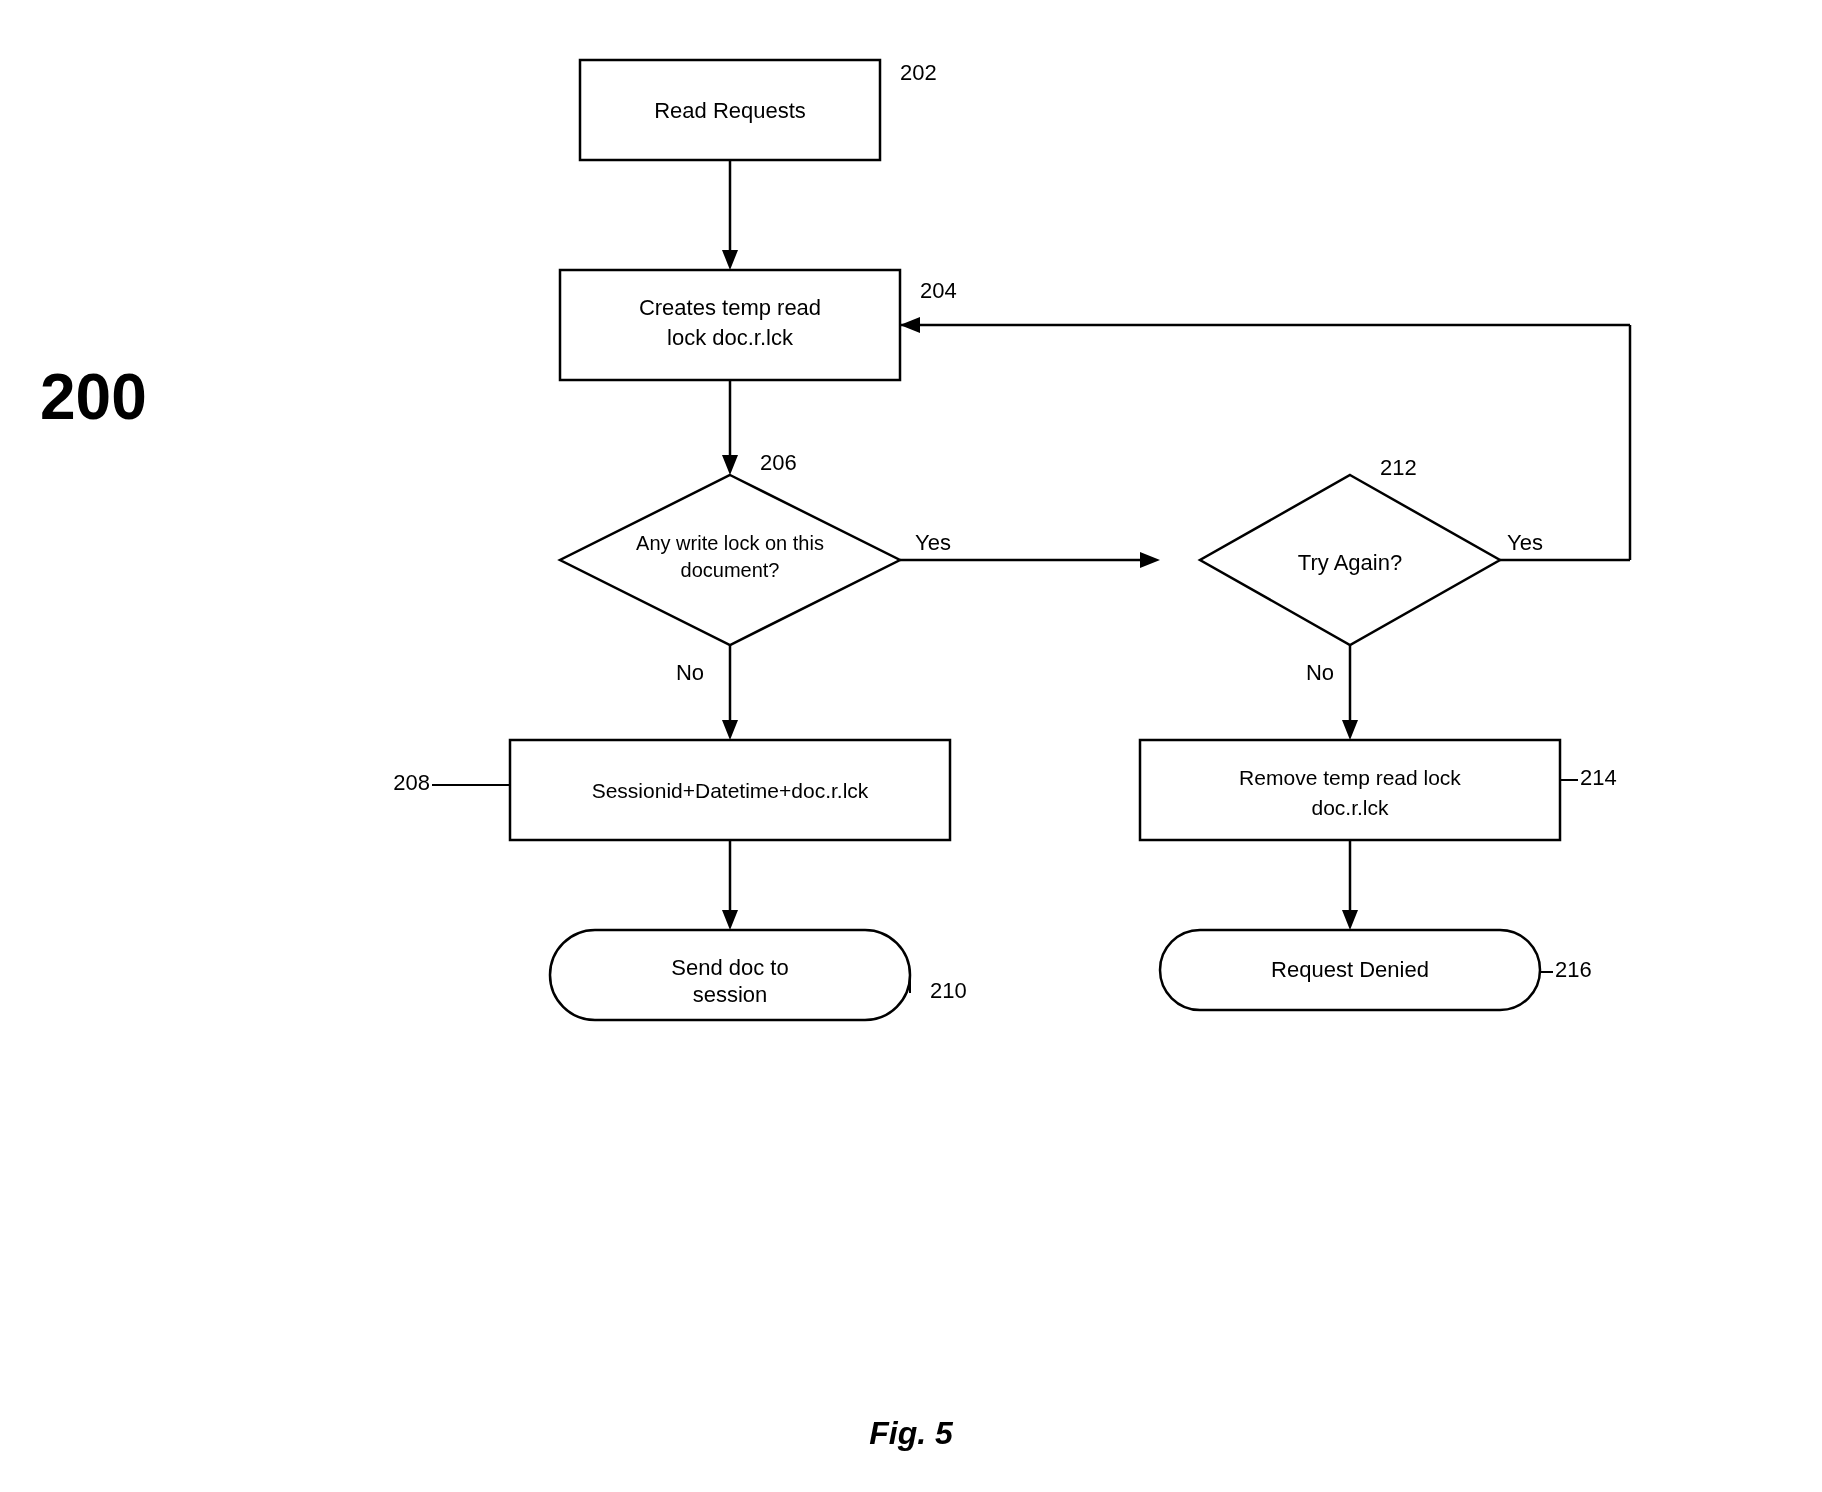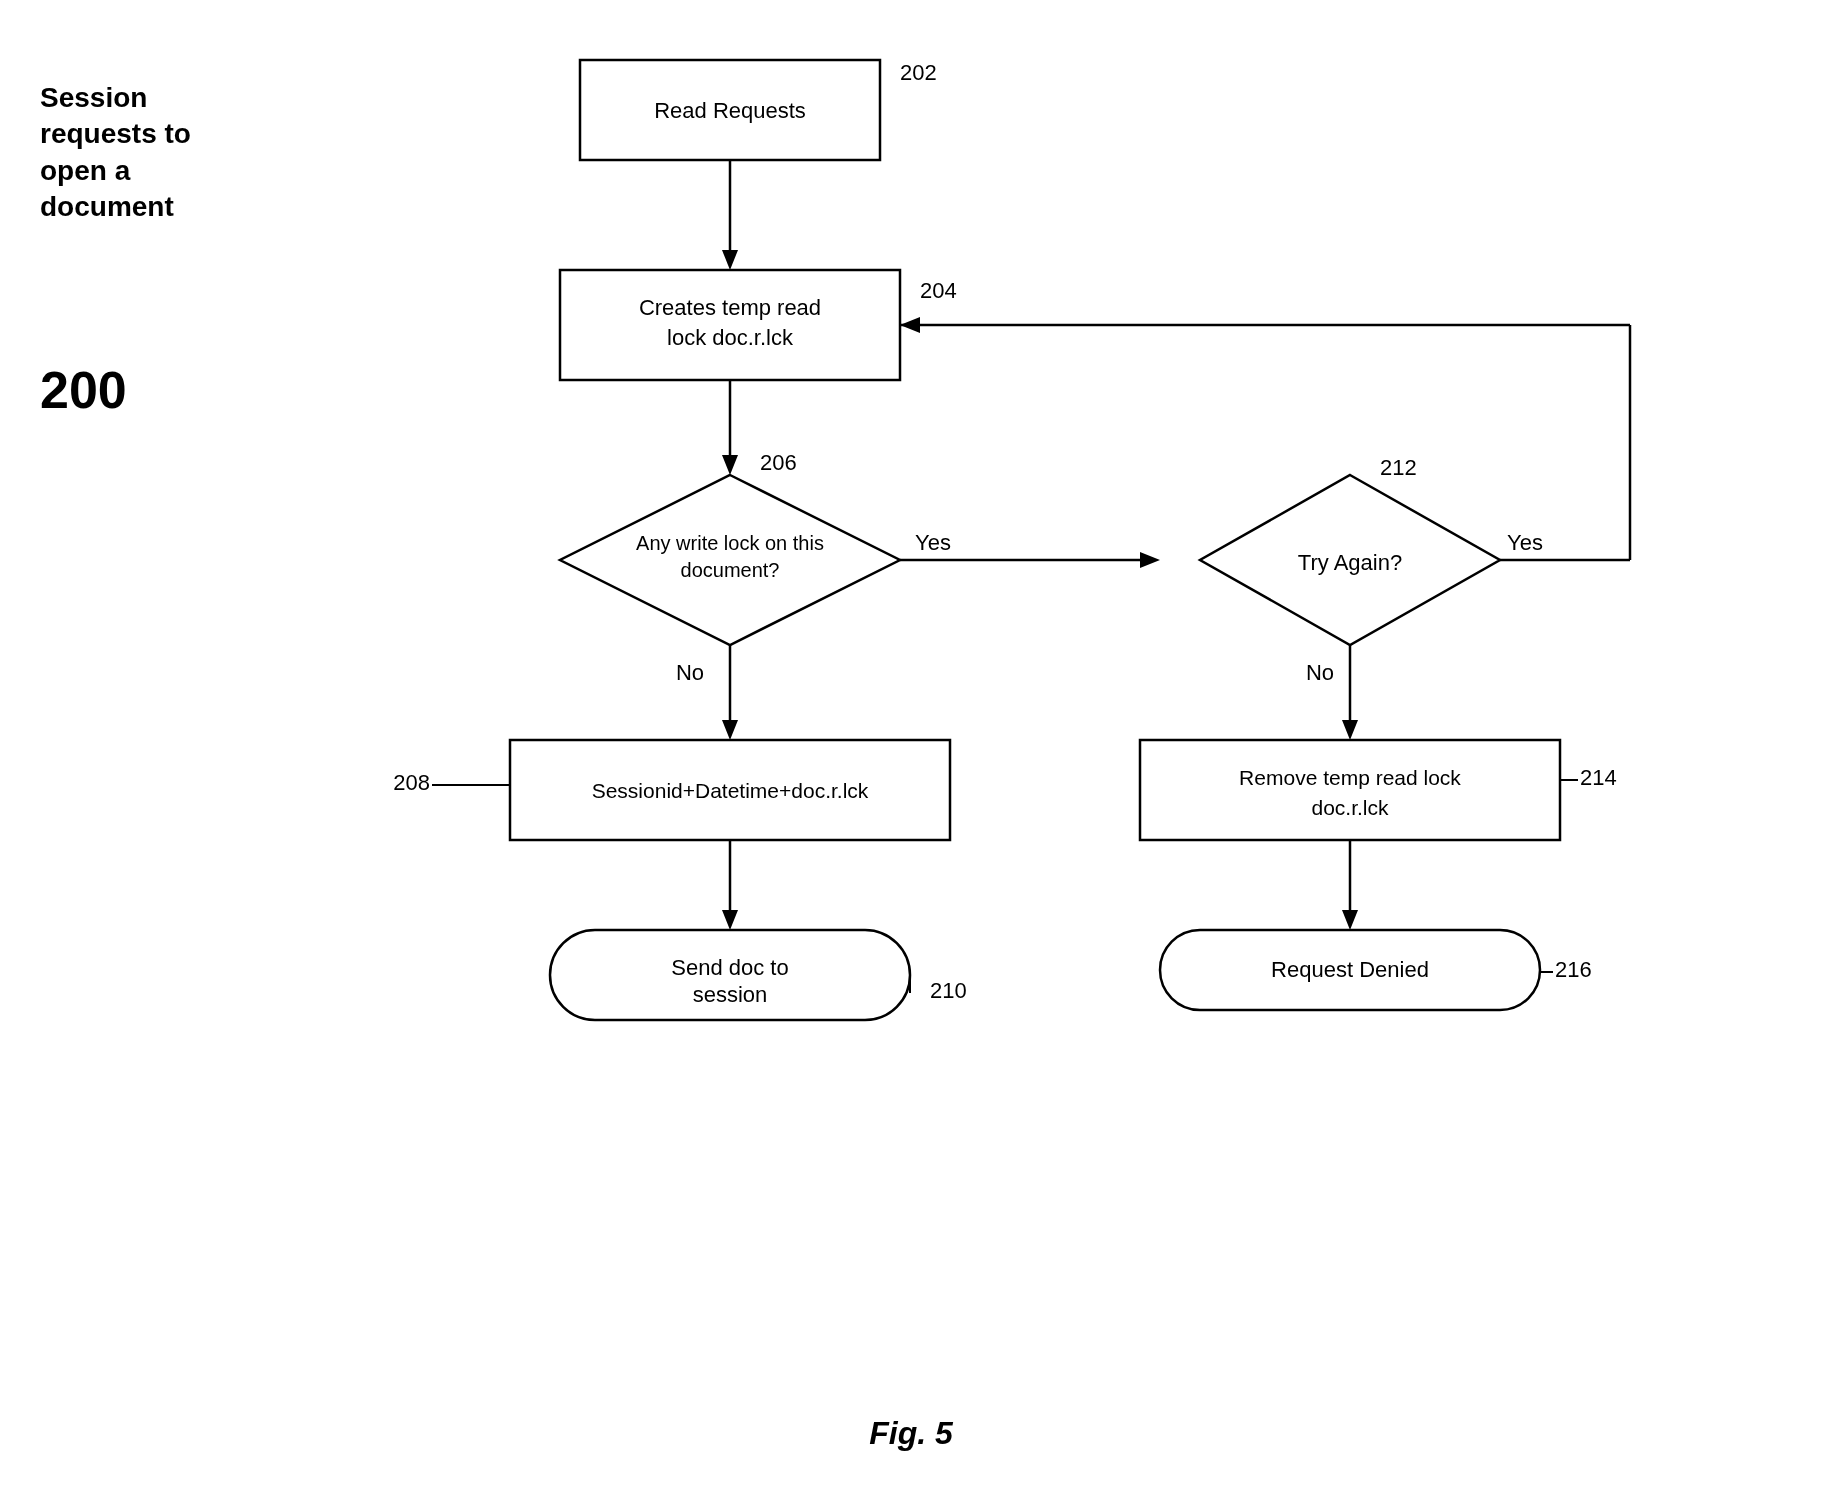--- a/index.html
+++ b/index.html
@@ -28,21 +28,21 @@
       font-weight: bold;
       line-height: 1.3;
       text-align: left;
       width: 200px;
     }
 
     .figure-number {
       position: absolute;
       left: 40px;
       top: 360px;
-      font-size: 52px;
+      font-size: 64px;
       font-weight: bold;
     }
 
     
     .diagram {
       position: absolute;
       left: 200px;
       top: 30px;
       width: 1550px;
       height: 1380px;
@@ -56,21 +56,20 @@
       font-size: 32px;
       font-style: italic;
       font-weight: bold;
     }
   </style>
 </head>
 <body>
 
 <div class="page">
 
-  <div class="session-label">Session requests to open a document</div>
   <div class="figure-number">200</div>
 
   <div class="diagram">
     <svg width="1550" height="1380" viewBox="0 0 1550 1380" xmlns="http://www.w3.org/2000/svg">
 
       <rect x="380" y="30" width="300" height="100" fill="white" stroke="black" stroke-width="2.5"></rect>
       <text x="530" y="88" text-anchor="middle" font-size="22" font-family="Arial">Read Requests</text>
 
       <text x="700" y="50" text-anchor="start" font-size="22" font-family="Arial">202</text>
       <line x1="682" y1="55" x2="680" y2="55" stroke="black" stroke-width="0"></line>

